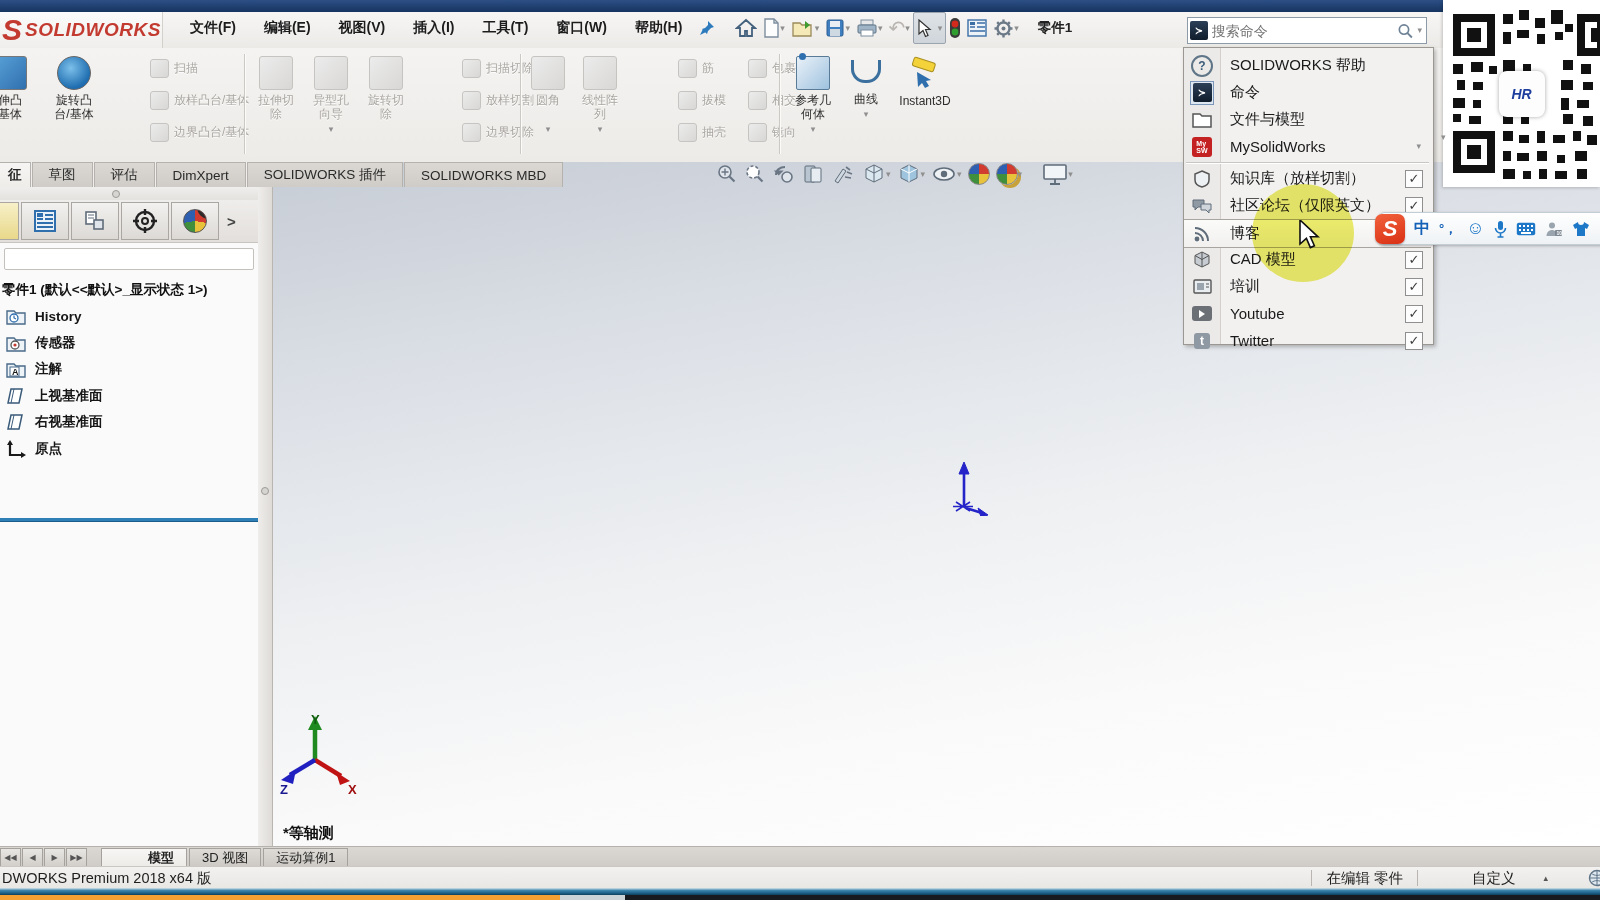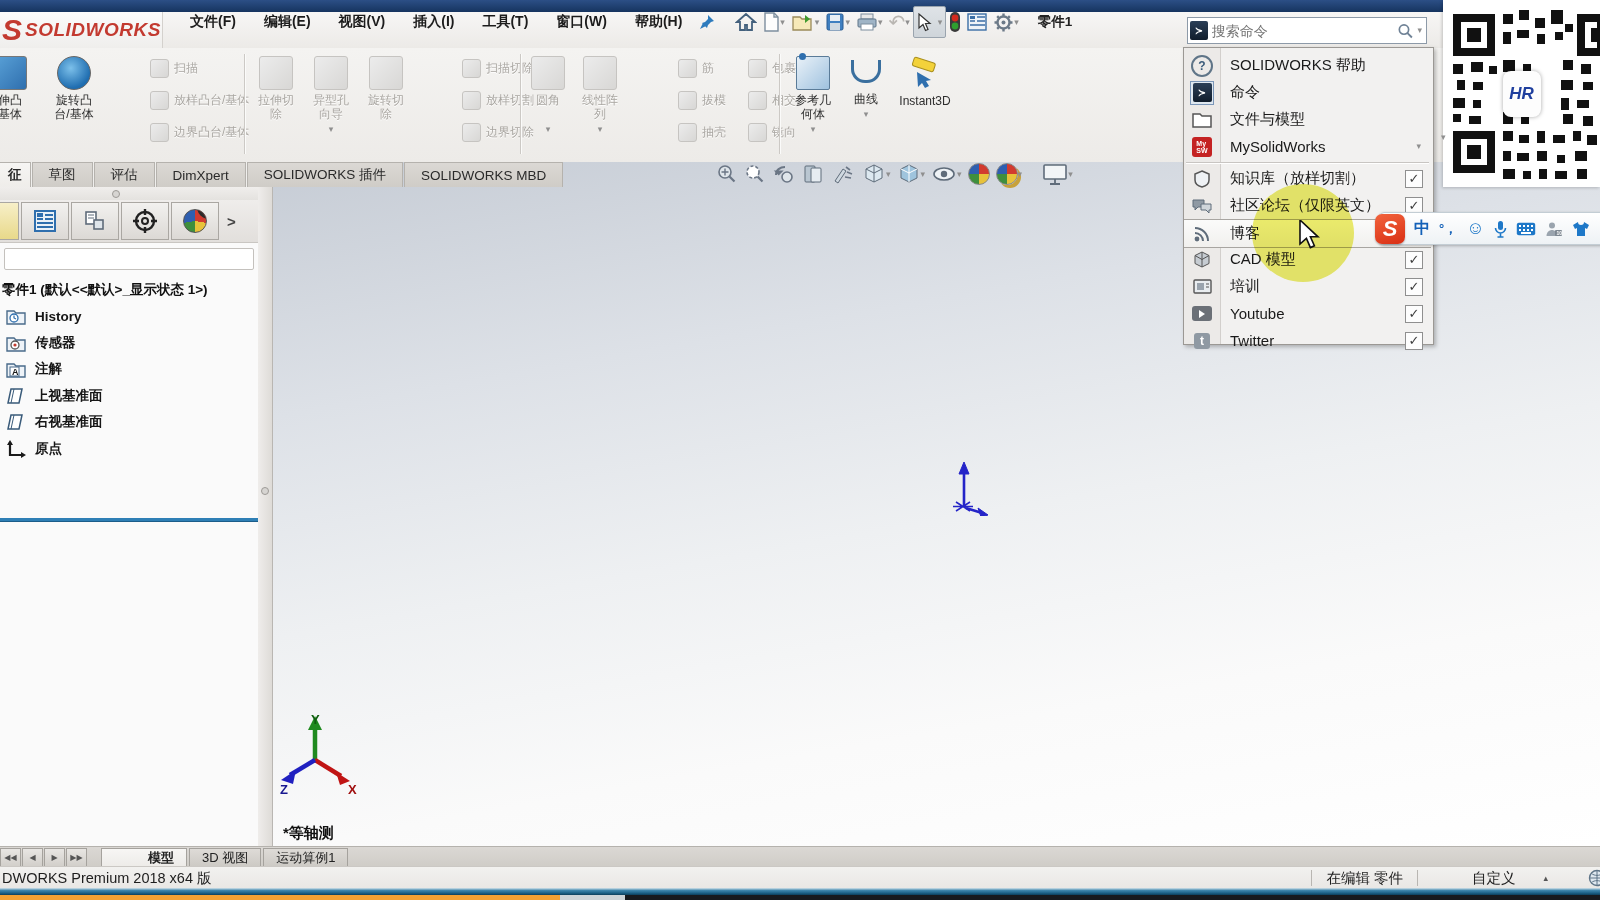--- a/index.html
+++ b/index.html
@@ -8,21 +8,21 @@
   .abs{position:absolute;}
   .r{display:flex;align-items:center;}
   .dv{color:#8f8f8f;font-size:9px;line-height:9px;}
   
   #topstrip{left:0;top:0;width:1600px;height:12px;background:linear-gradient(180deg,#2c4f86,#16345f);}
   
   #topbar{left:0;top:12px;width:1600px;height:36px;background:linear-gradient(180deg,#f7f6f5,#eceae7);border-bottom:1px solid #c9c6c2;}
   #logo{left:0;top:12px;width:160px;height:36px;background:linear-gradient(180deg,#fbfbfb,#efeeec);border-right:1px solid #d4d1cd;display:flex;align-items:center;padding-left:2px;}
   .logo-ds{font-size:30px;font-weight:bold;font-style:italic;color:#c33a30;line-height:30px;margin-right:3px;}
   .logo-txt{font-size:19px;font-weight:bold;font-style:italic;color:#c33a30;letter-spacing:.5px;}
-  #menubar{left:176px;top:4px;height:36px;text-align:center;}
+  #menubar{left:176px;top:10px;height:36px;text-align:center;}
   .menu-item{padding:0 14px;font-size:14px;font-weight:600;color:#1c1c1c;height:36px;display:flex;align-items:center;cursor:default;}
   .tb-btn{height:30px;display:flex;align-items:center;padding:0 3px;}
   .tb-sel{border:1px solid #9aa4ae;background:linear-gradient(180deg,#dfe3e7,#cfd5da);border-radius:2px;}
   #partname{font-size:13.5px;font-weight:600;color:#222;}
   #searchbox{left:1187px;top:17px;width:238px;height:25px;background:#fff;border:1px solid #8d9aa8;display:flex;align-items:center;}
   #searchbox input{border:0;outline:0;flex:1;font-size:14px;font-family:inherit;color:#333;padding:0 4px;background:transparent;}
   .cmdicon{width:19px;height:19px;background:linear-gradient(180deg,#2b3f57,#101d2c);border-radius:2px;margin-left:2px;display:flex;align-items:center;justify-content:center;color:#fff;font-size:10px;font-weight:bold;}
   
   #ribbon{left:0;top:48px;width:1600px;height:114px;background:linear-gradient(180deg,#f4f3f1,#edebe8);}
   .rsep{position:absolute;top:6px;height:100px;width:1px;background:#ccc9c5;border-right:1px solid #fbfbfa;}
@@ -78,21 +78,21 @@
   .btab{height:18px;padding:0 12px;font-size:13px;color:#222;display:flex;align-items:center;background:linear-gradient(180deg,#dedbd7,#ccc9c4);border:1px solid #a5a29d;border-bottom:0;margin-right:2px;}
   .btab.active{background:linear-gradient(180deg,#f7f6f4,#edebe8);font-weight:600;padding-left:46px;}
   #statusbar{left:0;top:866px;width:1600px;height:22px;background:linear-gradient(180deg,#f2f1ef,#e9e7e4);border-top:1px solid #cbc8c4;display:flex;align-items:center;font-size:14.5px;color:#1e1e1e;}
   .sb-sep{width:1px;height:16px;background:#b9b6b2;margin:0 14px;}
   #tealbar{left:0;top:888px;width:1600px;height:7px;background:linear-gradient(180deg,#d5e4eb 0%,#3e85ab 35%,#1d6389 70%,#0c3f5c 100%);}
   #vprog{left:0;top:895px;width:1600px;height:5px;background:#171a1e;}
   #vprog .played{height:5px;background:#f2a032;}
   #vprog .buffer{height:5px;background:#ccd3d7;}
   
   #qr{left:1443px;top:0;width:157px;height:187px;background:#fff;box-shadow:-1px 1px 3px rgba(0,0,0,.2);}
-  #qr .hr{position:absolute;left:50%;top:50%;transform:translate(-50%,-50%);width:38px;height:46px;background:#fdfdfd;border-radius:8px;box-shadow:0 0 4px rgba(0,0,0,.35);display:flex;align-items:center;justify-content:center;font-style:italic;font-weight:bold;font-size:17px;color:#1f3f9e;}
+  #qr .hr{position:absolute;left:50%;top:50%;transform:translate(-50%,-50%);width:46px;height:46px;background:#fdfdfd;border-radius:8px;box-shadow:0 0 4px rgba(0,0,0,.35);display:flex;align-items:center;justify-content:center;font-style:italic;font-weight:bold;font-size:14px;color:#1f3f9e;}
   svg{display:block;}
 </style>
 </head>
 <body>
 
 <div id="stage">
 
   <div class="abs" id="topstrip"></div>
 
   <div class="abs" id="topbar"></div>

